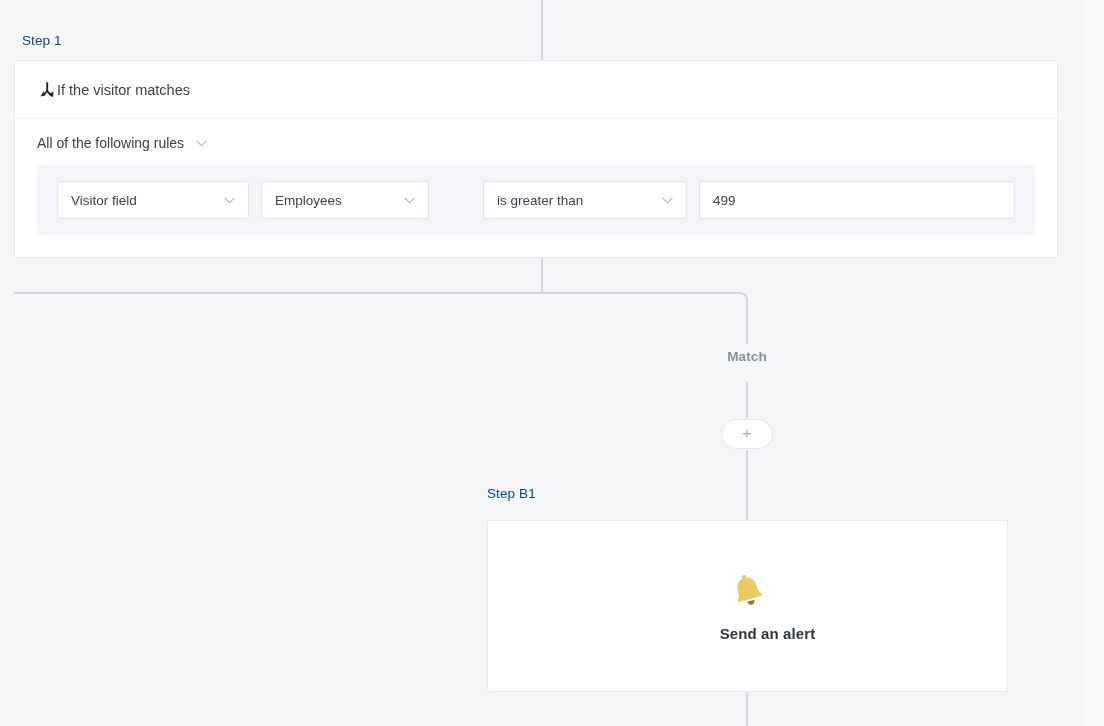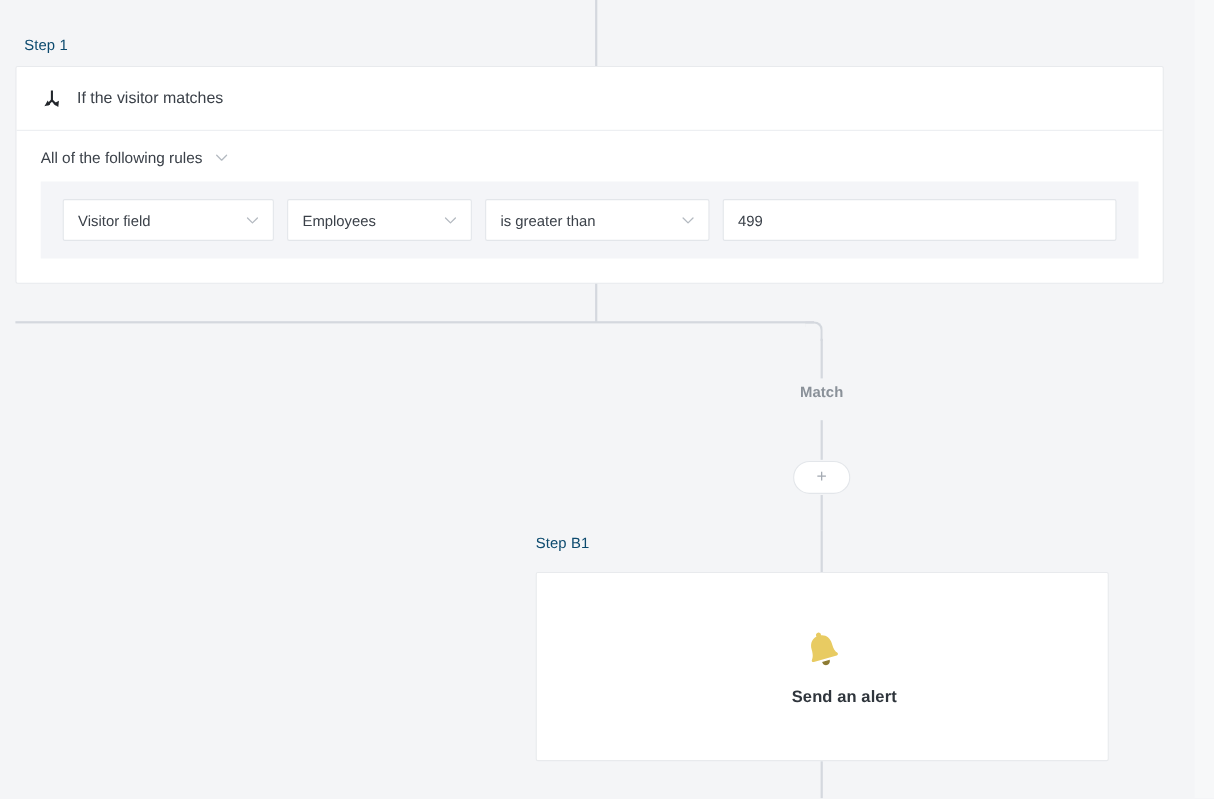--- a/index.html
+++ b/index.html
@@ -160,21 +160,20 @@
     top: 60px;
     width: 1044px;
     background: #ffffff;
     border: 1px solid #e8eaed;
     border-radius: 2px;
   }
 
   .card-header {
     display: flex;
     align-items: center;
-    gap: 13px;
     height: 58px;
     padding: 0 22px;
     border-bottom: 1px solid #eceef1;
   }
 
   .card-header .title {
     font-size: 14.5px;
     color: #3b4149;
   }
 
@@ -221,21 +220,21 @@
   }
 
   .field.select {
     justify-content: space-between;
     cursor: pointer;
   }
   .field.select .chev { color: #b4bac1; }
 
   .f-visitor   { width: 192px; }
   .f-employees { width: 168px; }
-  .f-operator  { width: 204px; }
+  .f-operator  { width: 204px; margin-left: 42px; }
   .f-value     { flex: 1 1 auto; min-width: 0; }
 
   
   .card-stepb1 {
     position: absolute;
     left: 487px;
     top: 520px;
     width: 521px;
     height: 172px;
     background: #ffffff;

